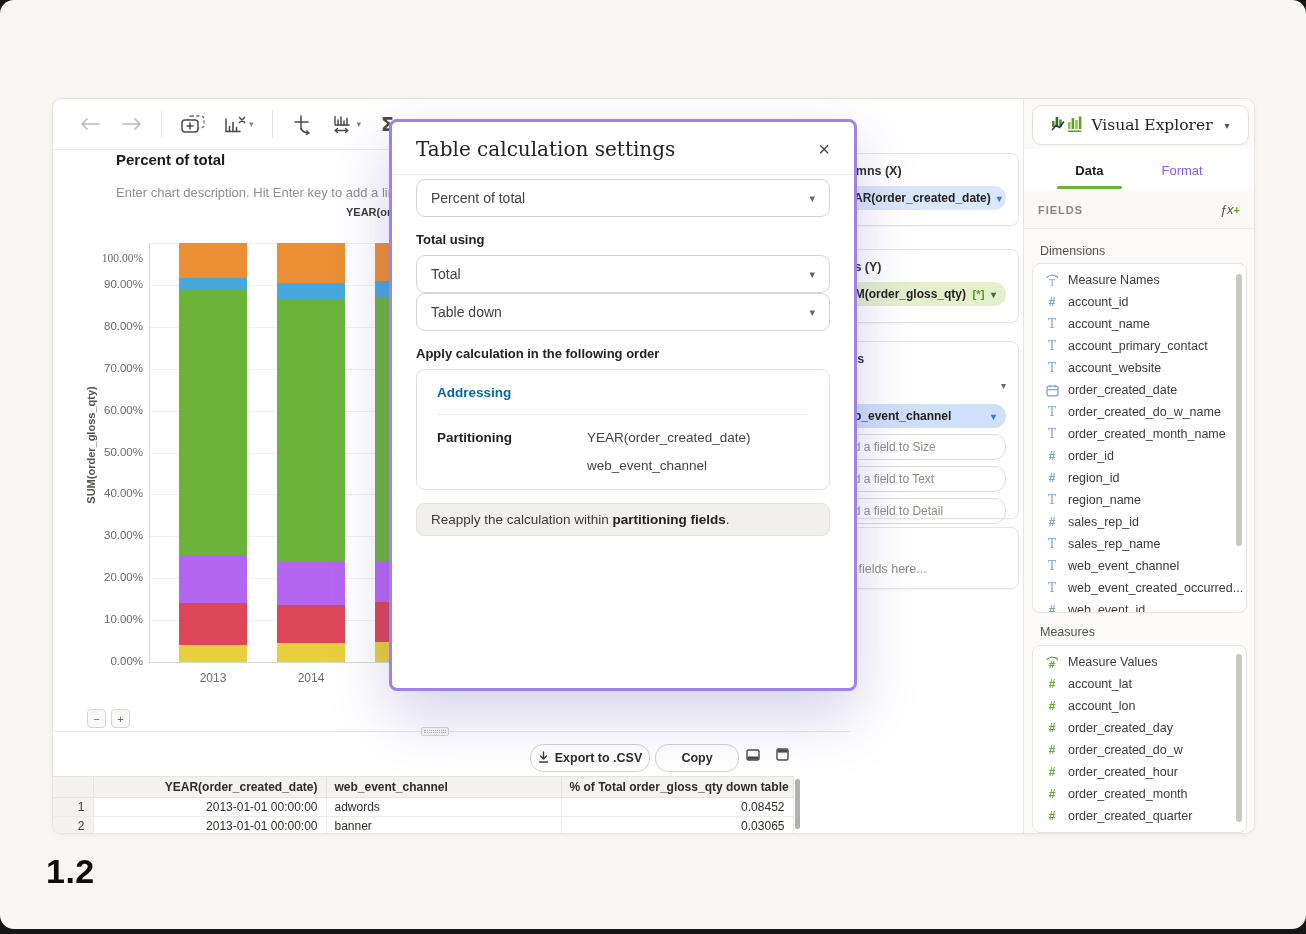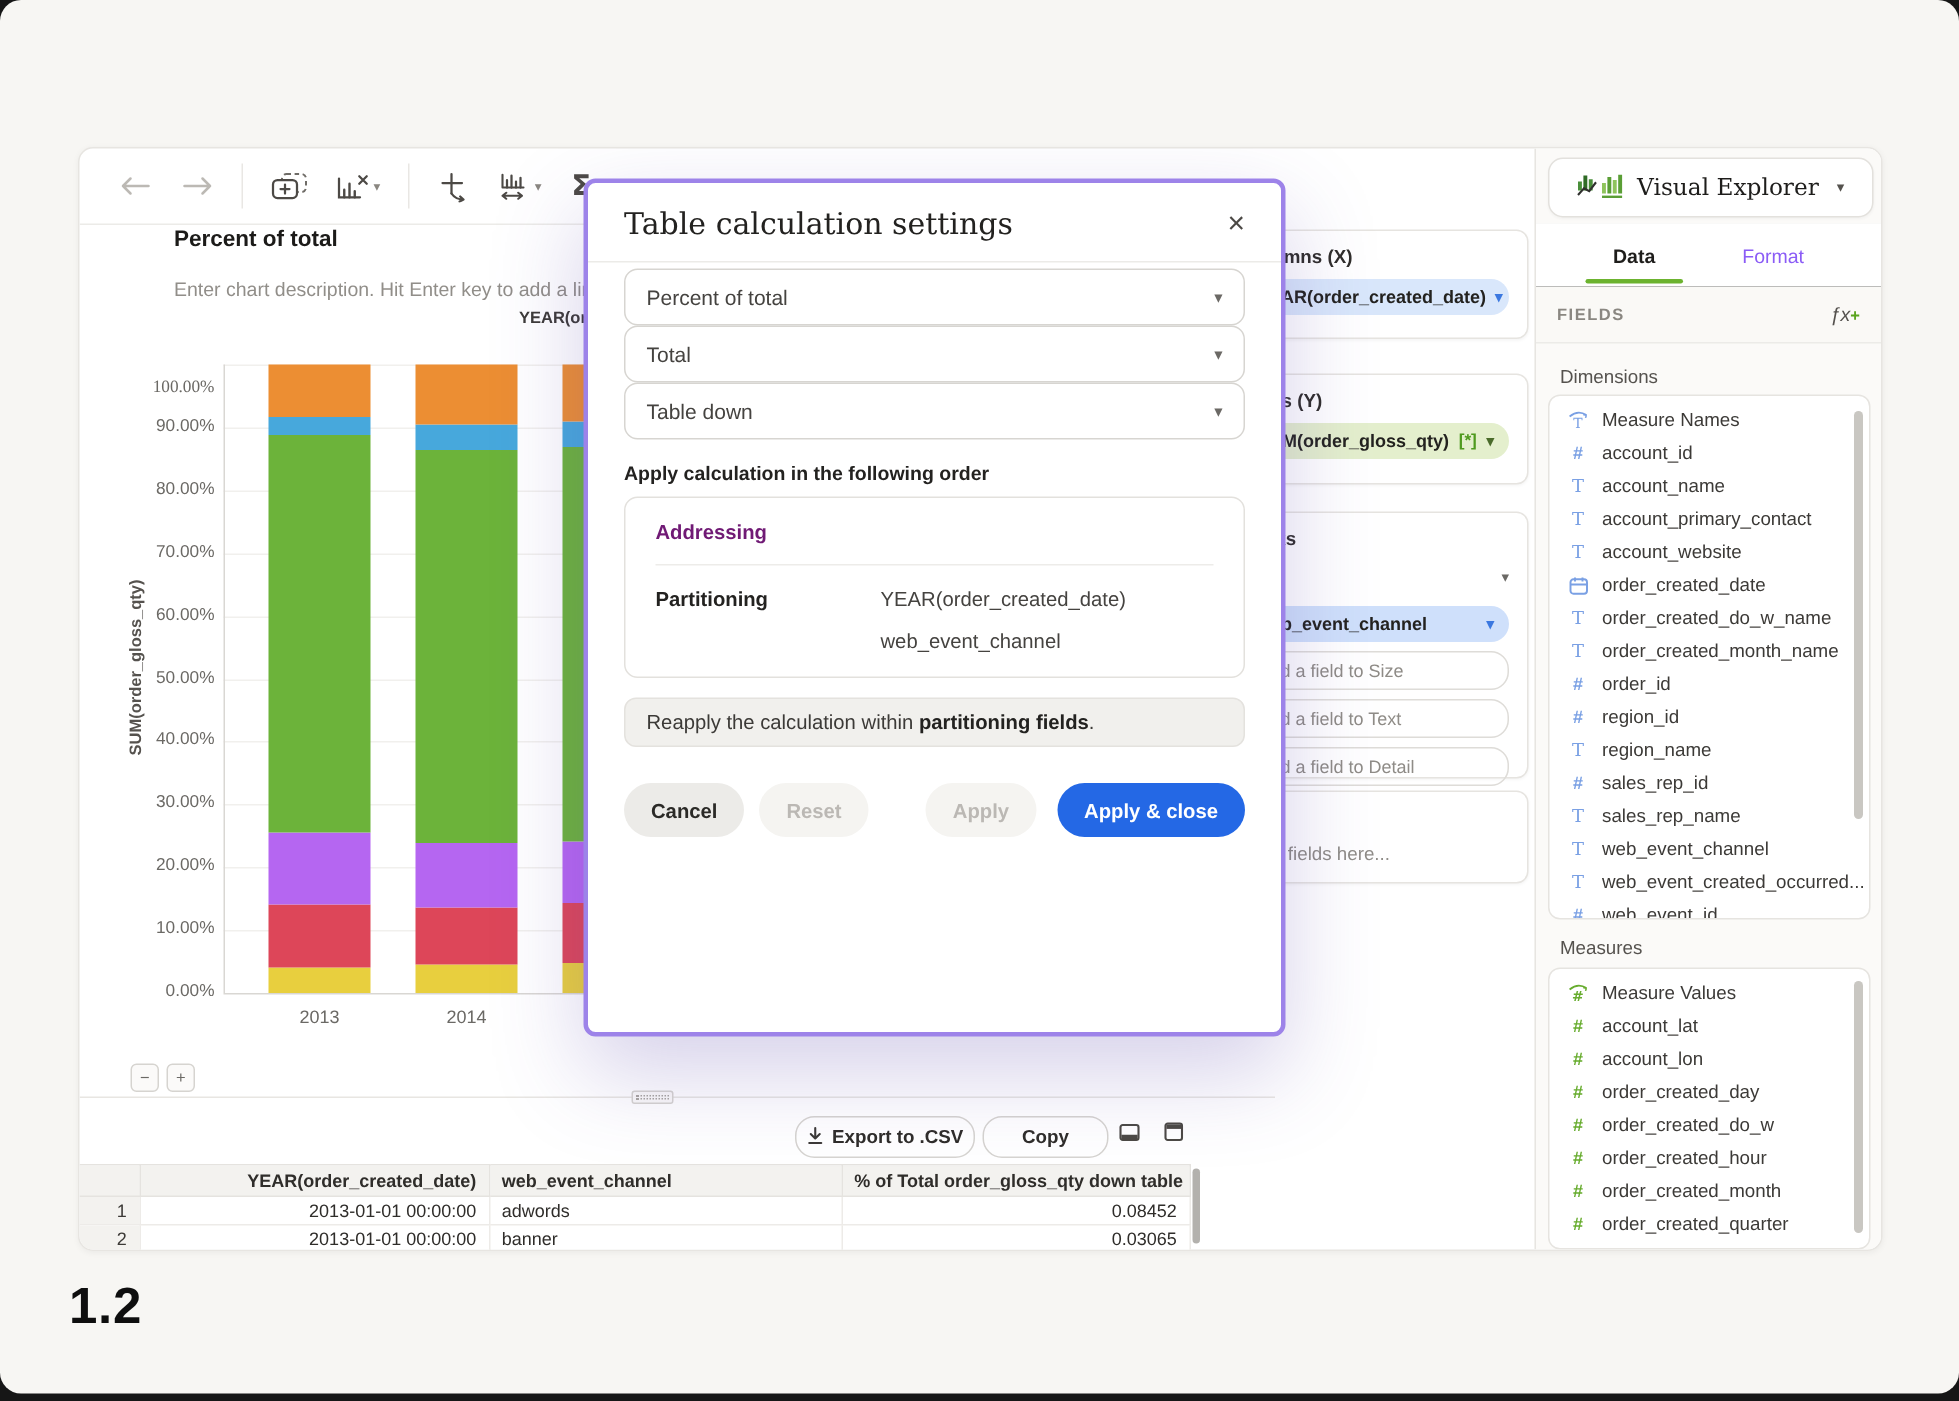--- a/index.html
+++ b/index.html
@@ -98,21 +98,21 @@
       border:3px solid #9d83e9;border-radius:8px;box-shadow:0 24px 60px rgba(90,70,170,.25);box-sizing:border-box;}
   .modal-head{display:flex;align-items:center;justify-content:space-between;padding:15px 24px 13px;border-bottom:1px solid #ecebe8;}
   .modal-title{font-family:"DejaVu Serif",serif;font-size:20px;color:#232220;}
   .modal-close{font-size:20px;color:#4c4945;cursor:pointer;line-height:1;}
   .modal-body{padding:4px 24px 0;}
   .f-label{font-size:13px;font-weight:bold;color:#232220;margin:15px 0 8px;}
   .f-select{height:36px;border:1px solid #d7d5d1;border-radius:9px;display:flex;align-items:center;
       padding:0 14px;font-size:14px;color:#454340;cursor:pointer;}
   .f-select .car{margin-left:auto;color:#6b6965;font-size:11px;}
   .order-box{border:1px solid #e3e1dd;border-radius:9px;padding:15px 20px 16px;margin-top:2px;}
-  .ob-addressing{font-size:13.5px;font-weight:bold;color:#701a75;}
+  .ob-addressing{font-size:13.5px;font-weight:bold;color:#0369a1;}
   .ob-div{border-top:1px solid #edece9;margin:14px 0 15px;}
   .ob-part{display:flex;align-items:flex-start;}
   .ob-part-label{font-size:13.5px;font-weight:bold;color:#232220;width:150px;flex:none;}
   .ob-vals{display:flex;flex-direction:column;gap:13px;font-size:13.5px;color:#454340;}
   .note-box{margin-top:13px;background:#f1f0ed;border:1px solid #e4e2de;border-radius:8px;
       padding:8px 14px;font-size:13.5px;color:#3c3a37;}
   .note-box b{color:#232220;}
   .modal-foot{display:flex;align-items:center;gap:10px;padding:24px 24px 0;}
   .m-btn{height:36px;border-radius:18px;padding:0 18px;display:flex;align-items:center;justify-content:center;
       font-size:13.5px;font-weight:bold;cursor:pointer;border:none;}
@@ -491,20 +491,21 @@
     <div class="modal">
       <div class="modal-head">
         <span class="modal-title">Table calculation settings</span>
         <span class="modal-close">×</span>
       </div>
       <div class="modal-body">
         <div class="f-select">
           <span>Percent of total</span>
           <span class="car">▾</span>
         </div>
+        <div class="f-label">Total using</div>
         <div class="f-select">
           <span>Total</span>
           <span class="car">▾</span>
         </div>
         <div class="f-select">
           <span>Table down</span>
           <span class="car">▾</span>
         </div>
         <div class="f-label">Apply calculation in the following order</div>
         <div class="order-box">
@@ -515,24 +516,17 @@
             <span class="ob-vals">
               <span>YEAR(order_created_date)</span>
               <span>web_event_channel</span>
             </span>
           </div>
         </div>
         <div class="note-box">
           <span>Reapply the calculation within </span><b>partitioning fields</b><span>.</span>
         </div>
       </div>
-      <div class="modal-foot">
-        <button class="m-btn btn-cancel">Cancel</button>
-        <button class="m-btn btn-disabled">Reset</button>
-        <span class="foot-spacer"></span>
-        <button class="m-btn btn-disabled">Apply</button>
-        <button class="m-btn btn-primary">Apply &amp; close</button>
-      </div>
     </div>
 
   </div>
   <div class="page-label">1.2</div>
 </div>
 
 </body></html>

